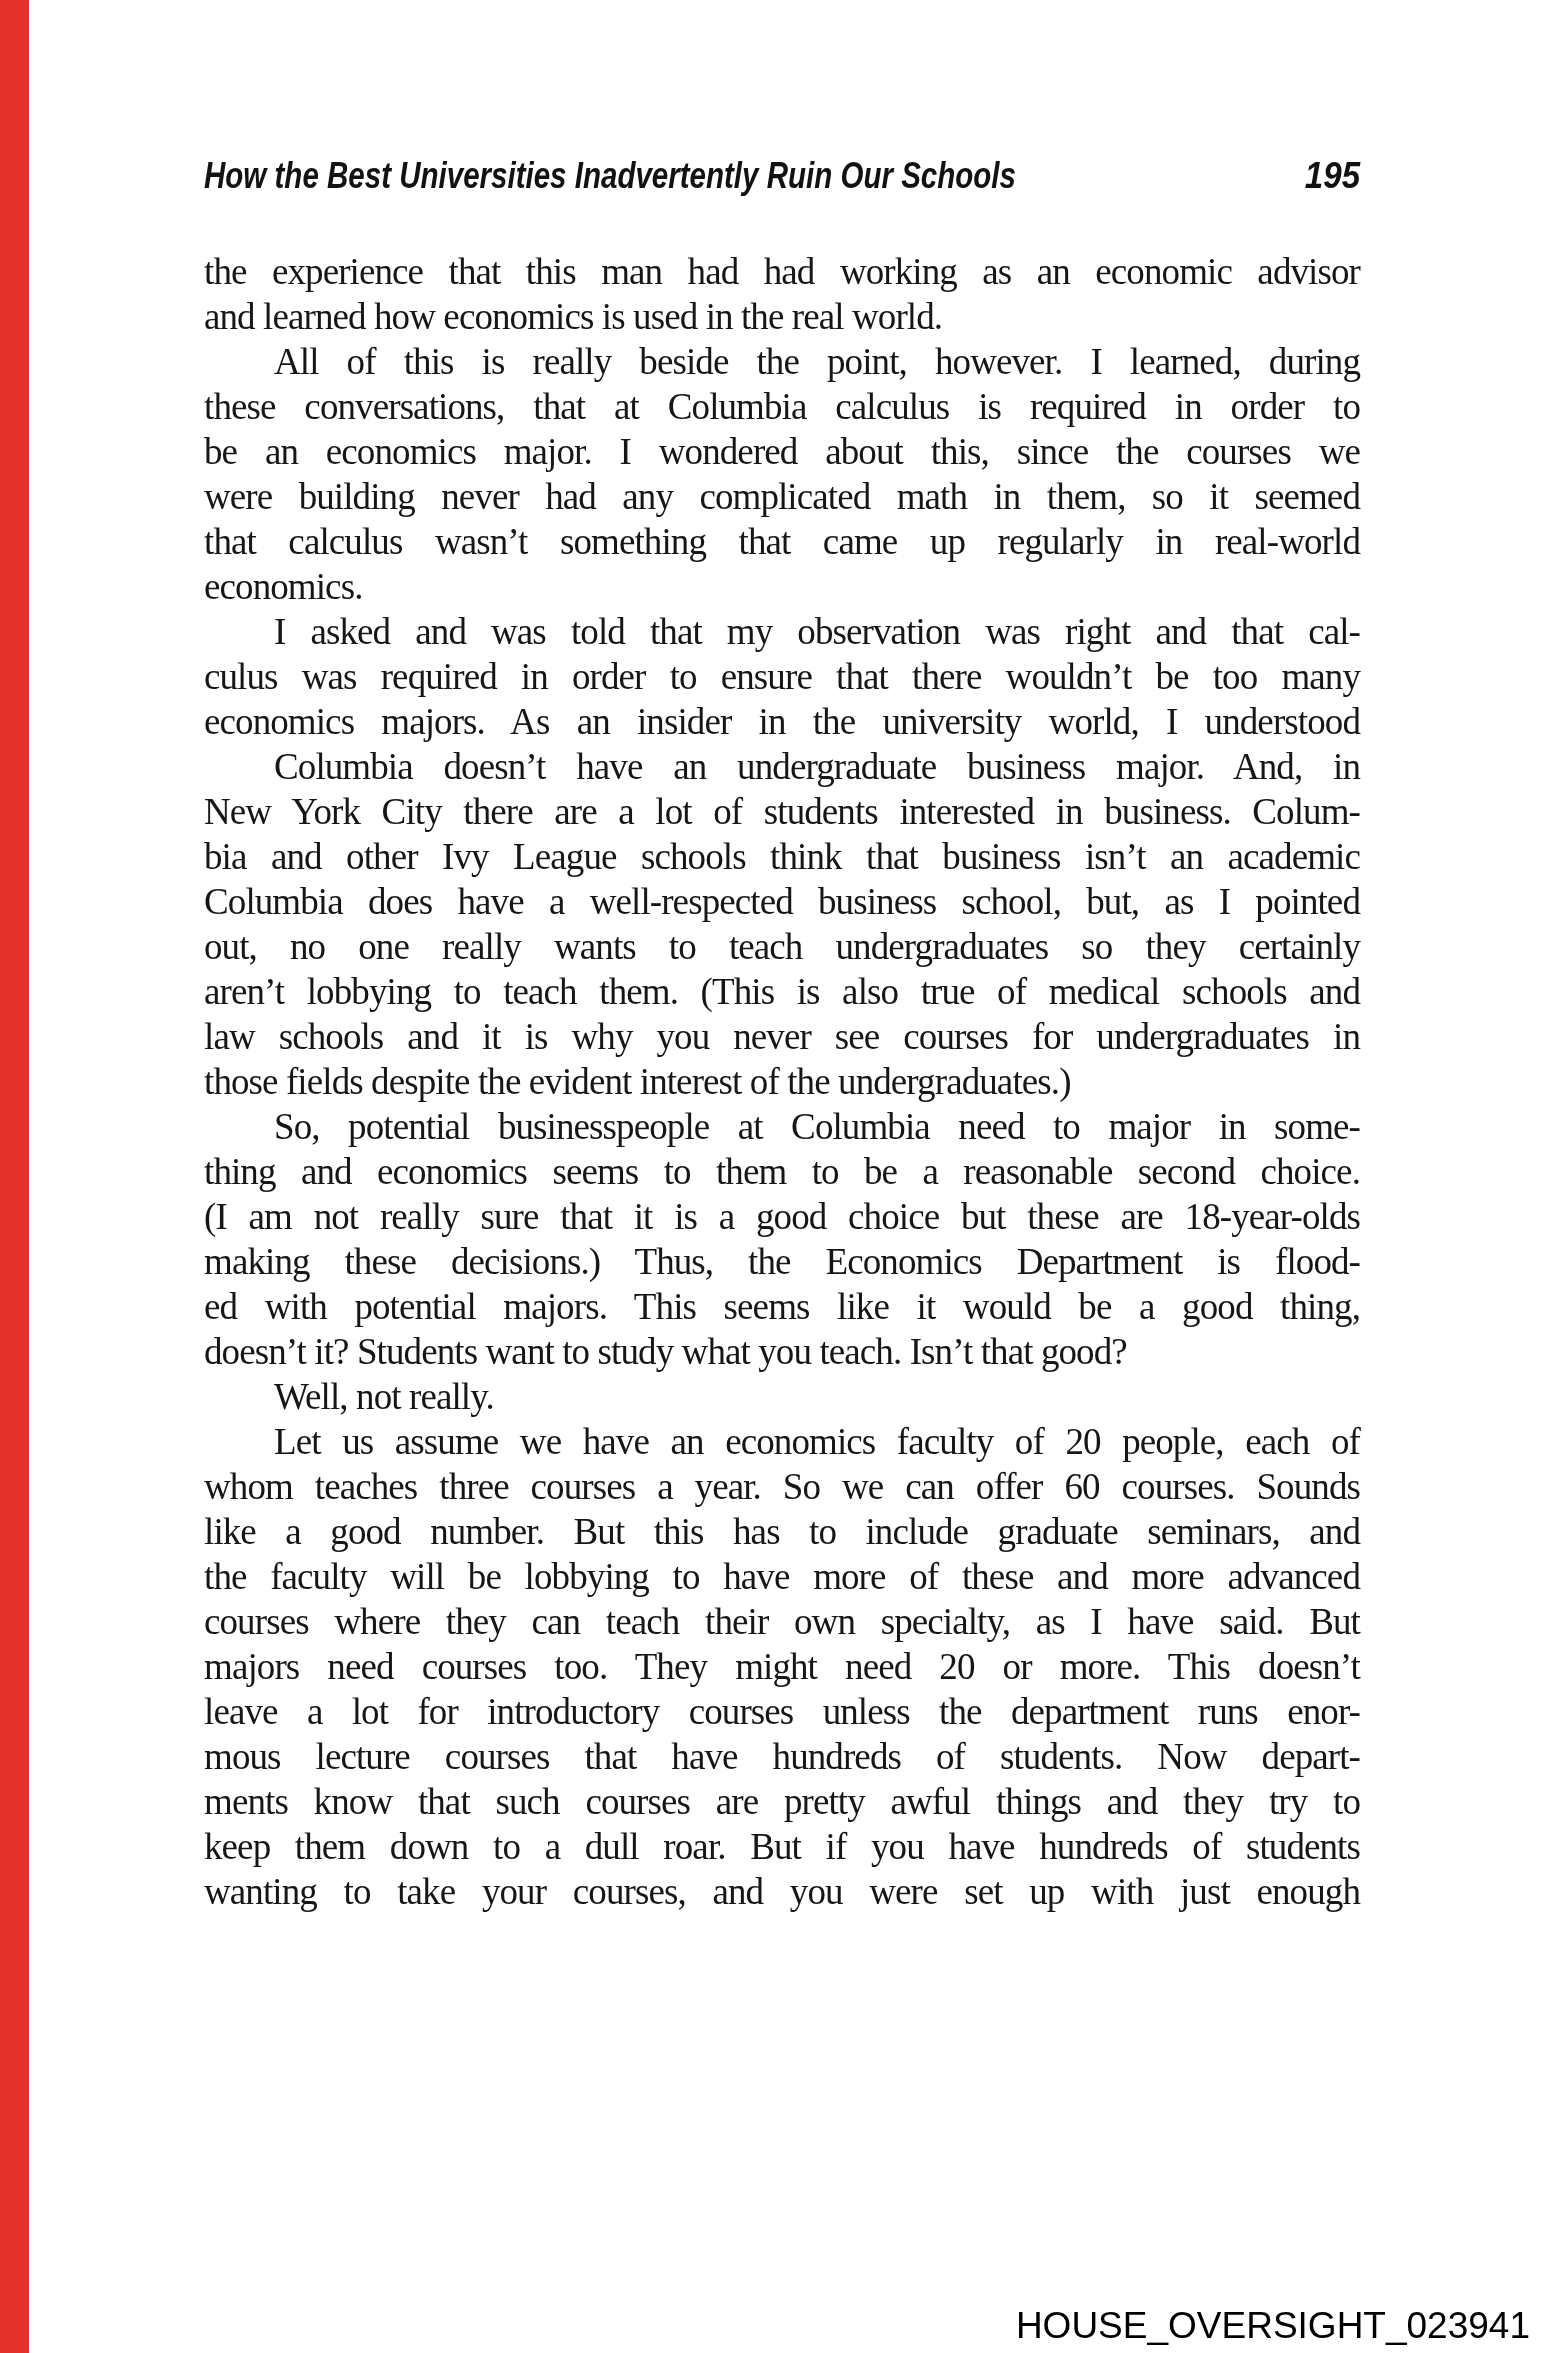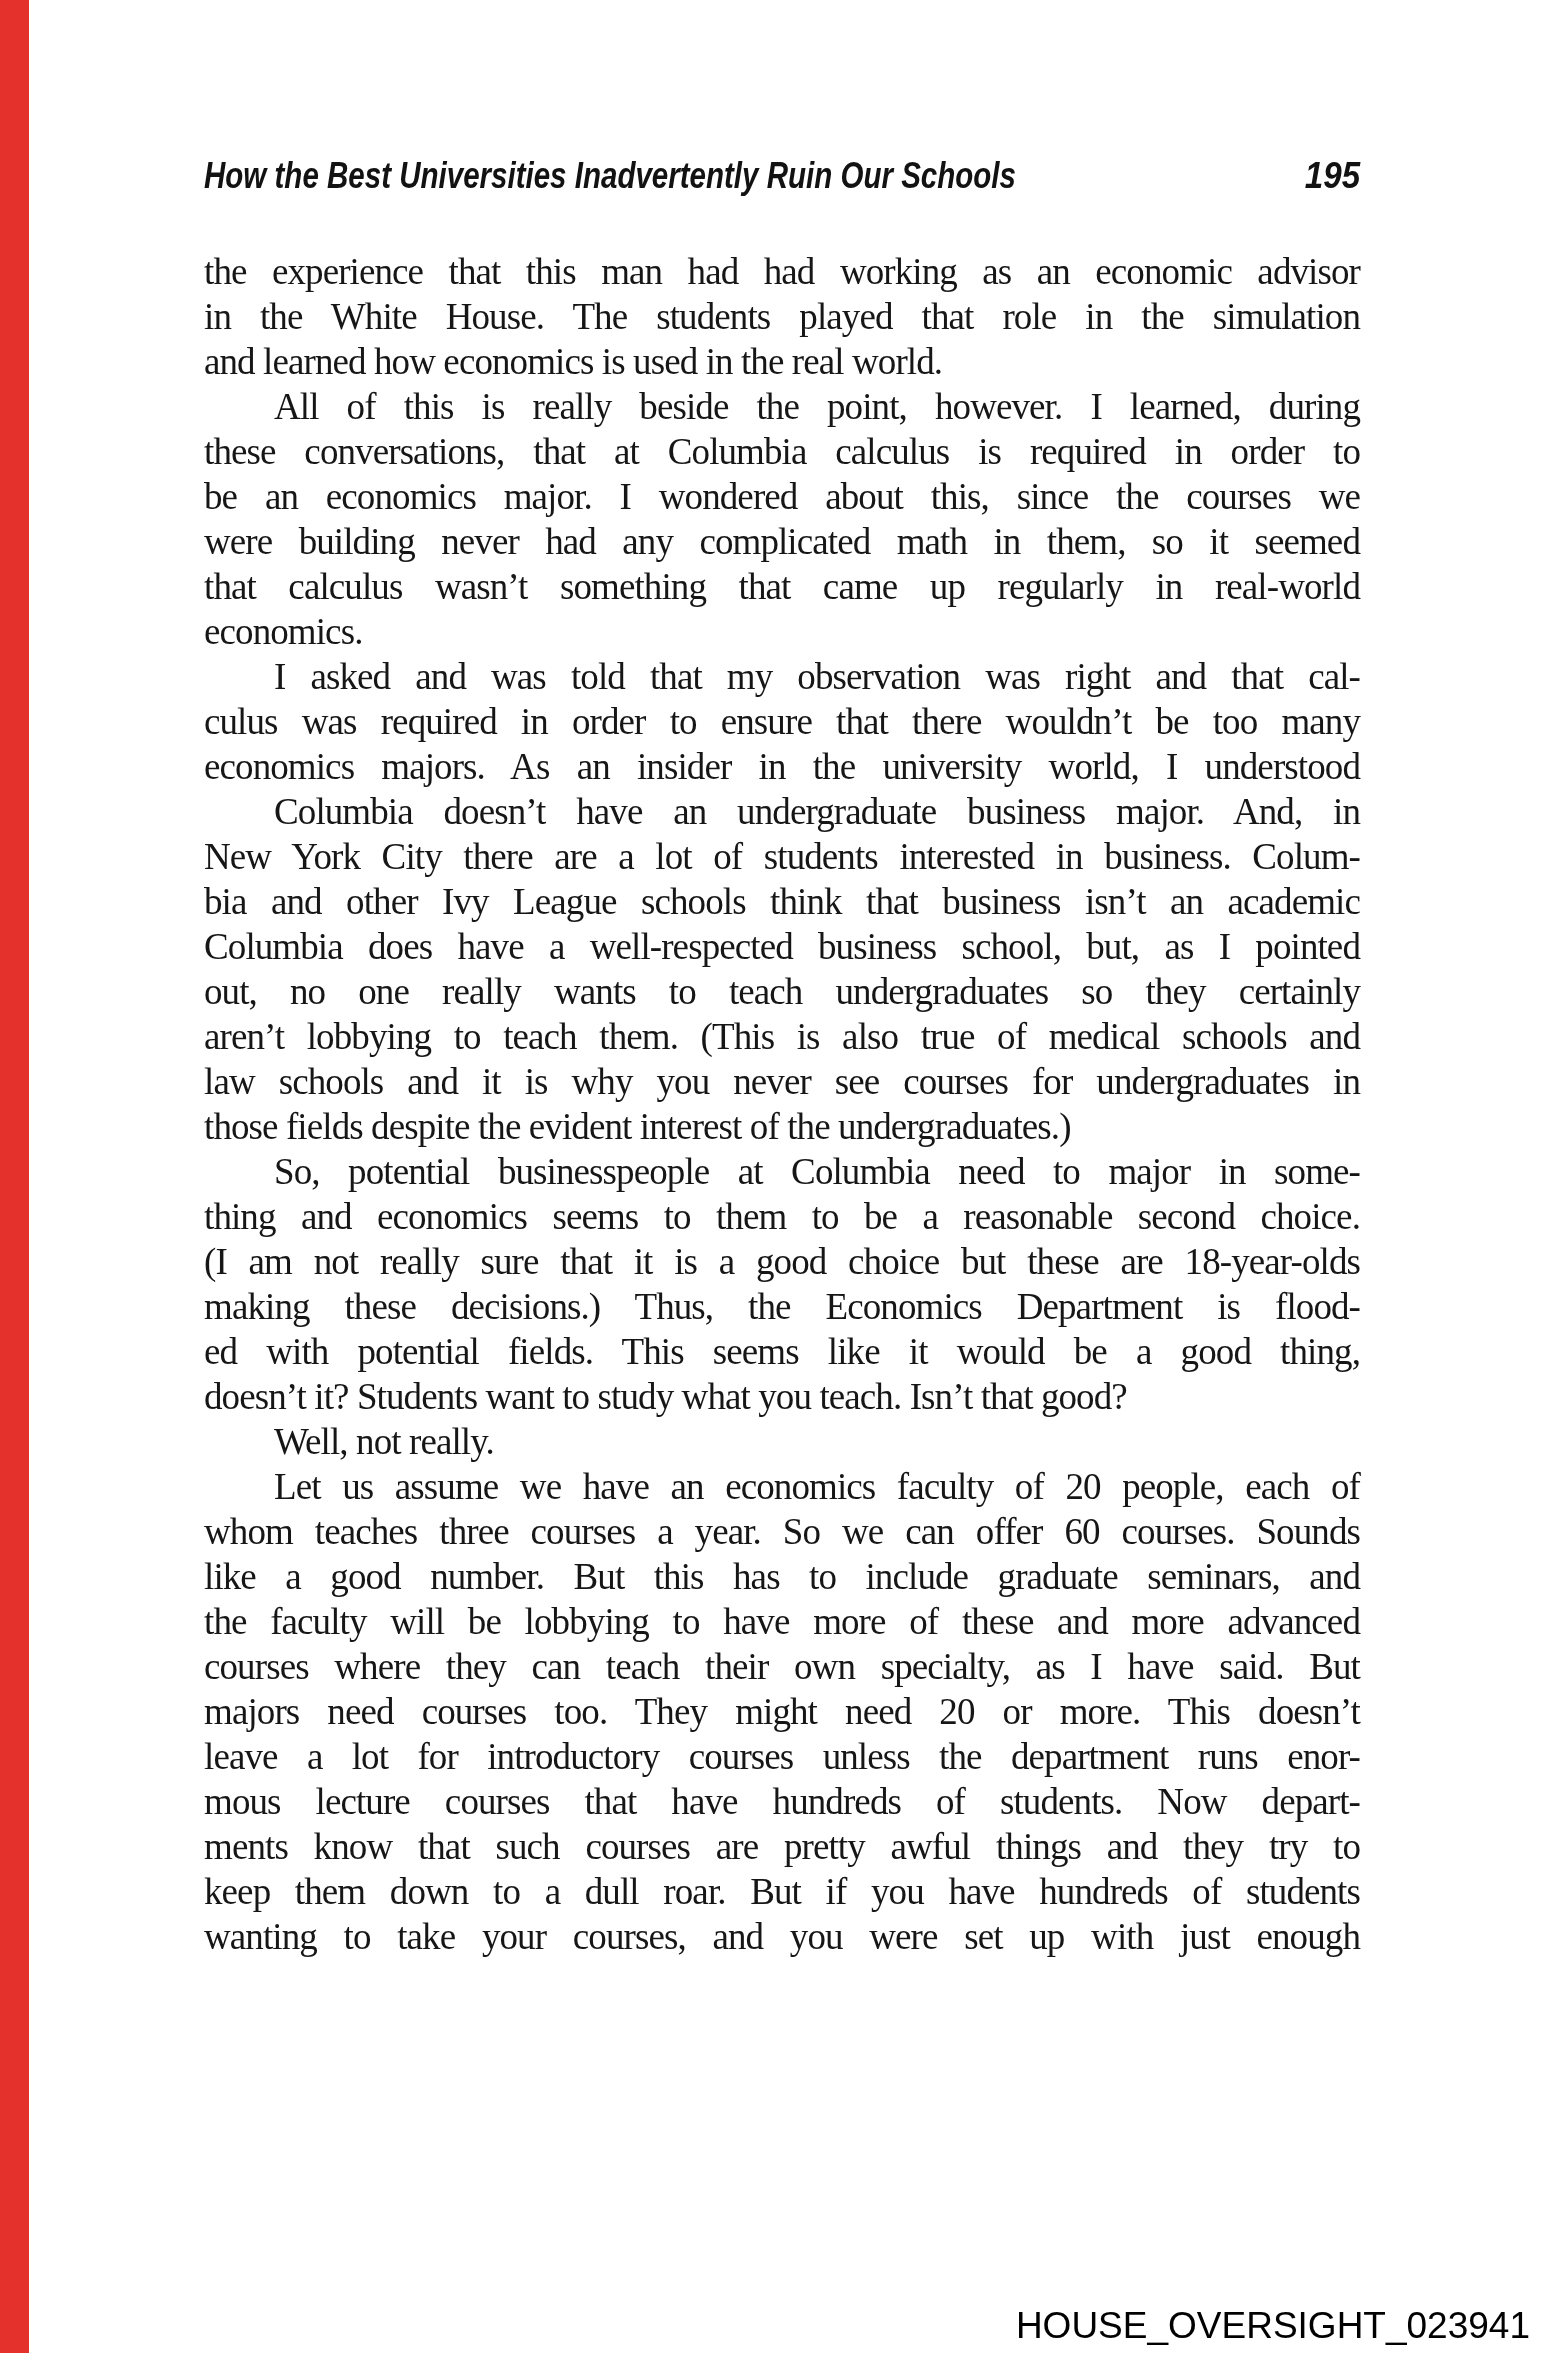--- a/index.html
+++ b/index.html
@@ -95,21 +95,20 @@
   <div class="edge-bar" style="background: rgb(228, 49, 44); width: 29px;"></div>
 
   <div class="header-row">
     <div class="header-title">How the Best Universities Inadvertently Ruin Our Schools</div>
     <div class="page-number">195</div>
   </div>
 
   <div class="page-body">
       <div class="paragraph">
         <div class="line just">the experience that this man had had working as an economic advisor</div>
-        <div class="line just">in the White House. The students played that role in the simulation</div>
         <div class="line">and learned how economics is used in the real world.</div>
       </div>
       <div class="paragraph">
         <div class="line just indent">All of this is really beside the point, however. I learned, during</div>
         <div class="line just">these conversations, that at Columbia calculus is required in order to</div>
         <div class="line just">be an economics major. I wondered about this, since the courses we</div>
         <div class="line just">were building never had any complicated math in them, so it seemed</div>
         <div class="line just">that calculus wasn’t something that came up regularly in real-world</div>
         <div class="line">economics.</div>
       </div>
@@ -126,21 +125,21 @@
         <div class="line just">out, no one really wants to teach undergraduates so they certainly</div>
         <div class="line just">aren’t lobbying to teach them. (This is also true of medical schools and</div>
         <div class="line just">law schools and it is why you never see courses for undergraduates in</div>
         <div class="line">those fields despite the evident interest of the undergraduates.)</div>
       </div>
       <div class="paragraph">
         <div class="line just indent">So, potential businesspeople at Columbia need to major in some-</div>
         <div class="line just">thing and economics seems to them to be a reasonable second choice.</div>
         <div class="line just">(I am not really sure that it is a good choice but these are 18-year-olds</div>
         <div class="line just">making these decisions.) Thus, the Economics Department is flood-</div>
-        <div class="line just">ed with potential fields. This seems like it would be a good thing,</div>
+        <div class="line just">ed with potential majors. This seems like it would be a good thing,</div>
         <div class="line">doesn’t it? Students want to study what you teach. Isn’t that good?</div>
       </div>
       <div class="paragraph">
         <div class="line indent">Well, not really.</div>
       </div>
       <div class="paragraph">
         <div class="line just indent">Let us assume we have an economics faculty of 20 people, each of</div>
         <div class="line just">whom teaches three courses a year. So we can offer 60 courses. Sounds</div>
         <div class="line just">like a good number. But this has to include graduate seminars, and</div>
         <div class="line just">the faculty will be lobbying to have more of these and more advanced</div>

